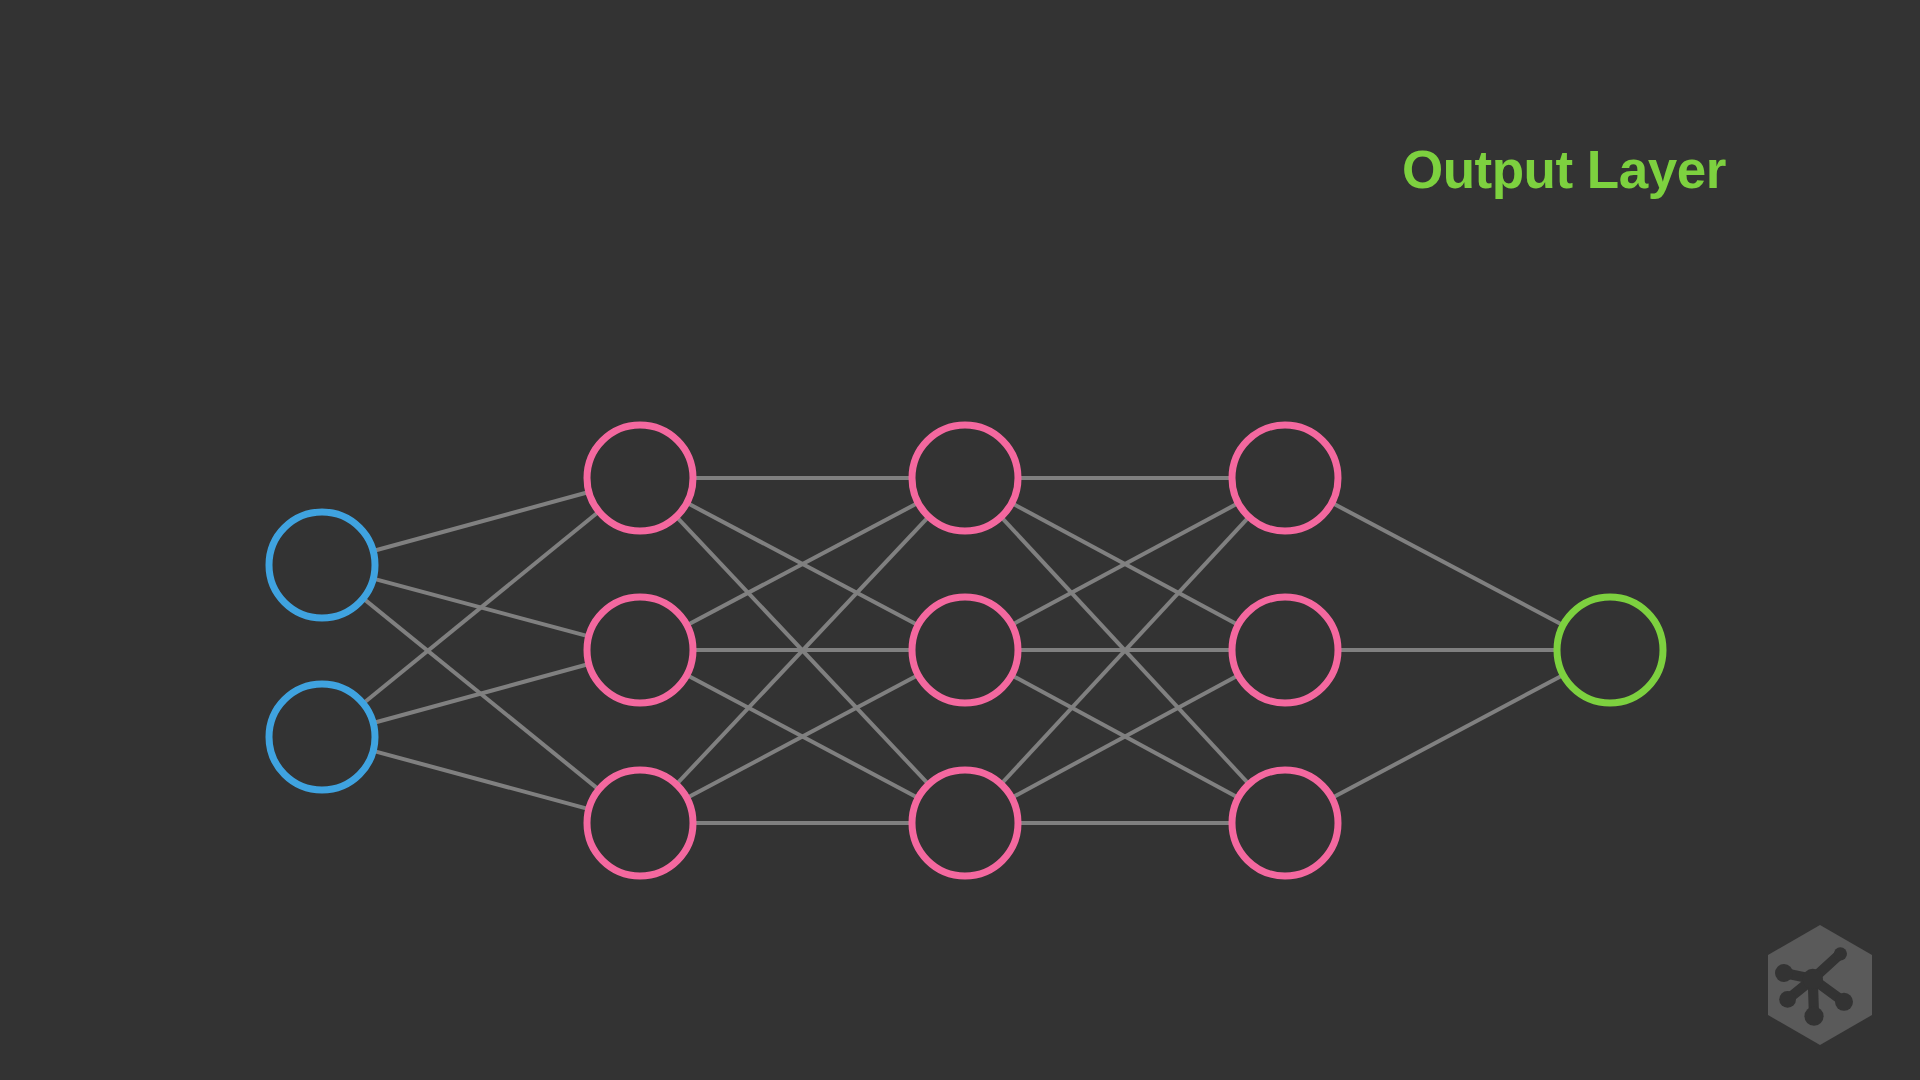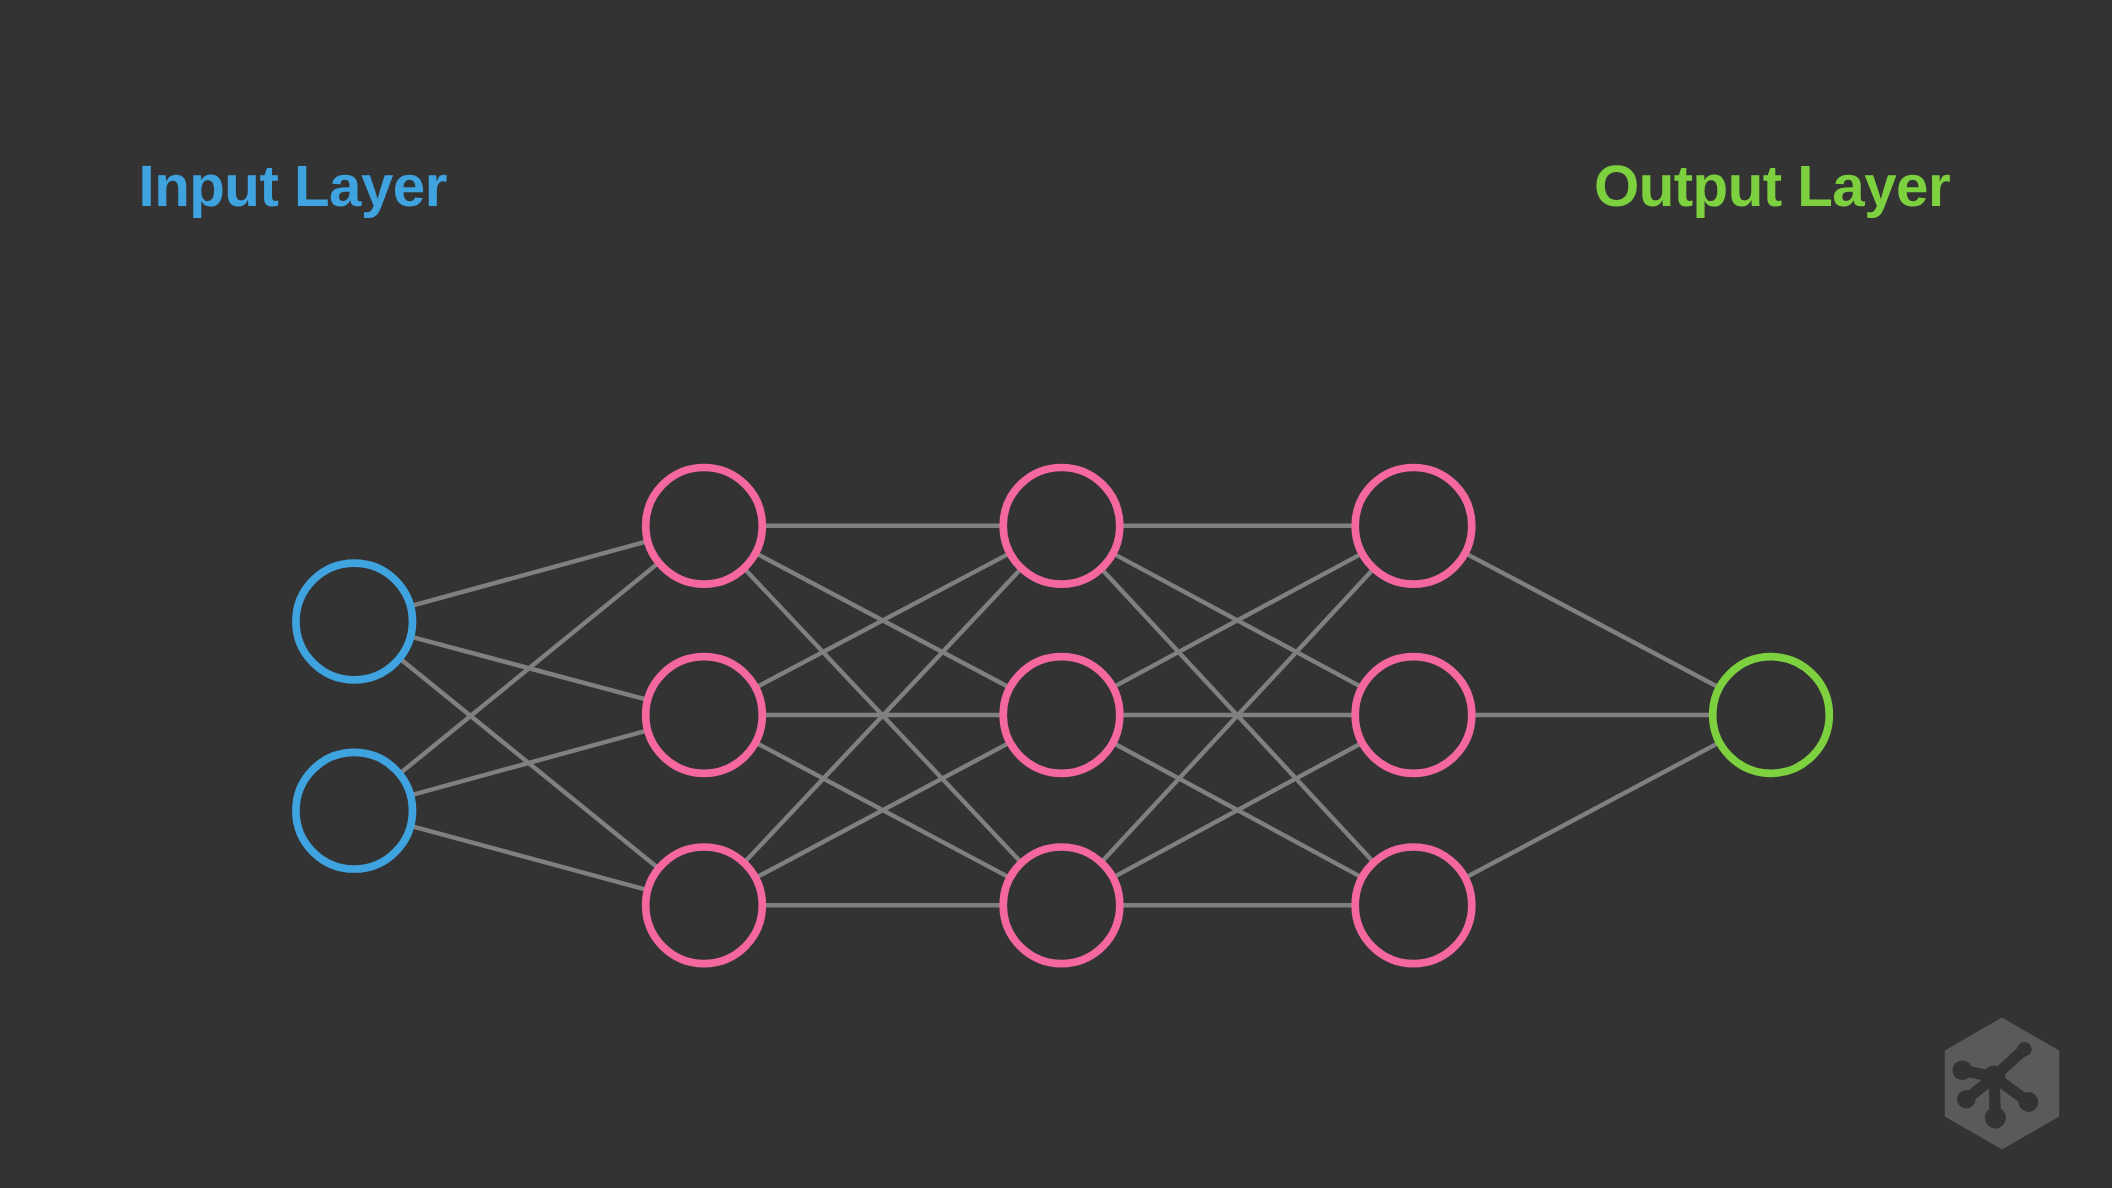--- a/index.html
+++ b/index.html
@@ -33,21 +33,21 @@
     font-family: "Liberation Sans", sans-serif;
     font-weight: bold;
     font-size: 53px;
     letter-spacing: -0.5px;
     white-space: nowrap;
     line-height: 1;
     user-select: none;
   }
   #label-input  { left: 126px;  top: 143px; }
   #label-hidden { left: 692px;  top: 143px; }
-  #label-output { left: 1449px; top: 143px; }
+  #label-output { left: 1402px; top: 143px; }
 </style>
 </head>
 <body>
 
 <div id="stage" style="background: rgb(51, 51, 51);">
 
   <svg id="diagram-svg" viewBox="0 0 1920 1080" xmlns="http://www.w3.org/2000/svg">
     <g id="edges-group">
         <line x1="373.12133677773113" y1="551.013973900432" x2="588.8786632222689" y2="491.98602609956794" stroke="#808080" stroke-width="4" stroke-linecap="butt"></line>
         <line x1="373.2024256830864" y1="578.6861829656049" x2="588.7975743169136" y2="636.3138170343951" stroke="#808080" stroke-width="4" stroke-linecap="butt"></line>
@@ -100,18 +100,17 @@
         <line x1="1812.8" y1="979" x2="1840.4" y2="953.8" stroke="#333333" stroke-width="10.2" stroke-linecap="round"></line>
         <circle cx="1784" cy="973" r="9.0" fill="#333333"></circle>
         <circle cx="1787.6" cy="999.4" r="8.4" fill="#333333"></circle>
         <circle cx="1814" cy="1016.2" r="9.6" fill="#333333"></circle>
         <circle cx="1844" cy="1001.8" r="9.0" fill="#333333"></circle>
         <circle cx="1840.4" cy="953.8" r="6.6" fill="#333333"></circle>
         <circle cx="1812.8" cy="979" r="10.2" fill="#333333"></circle>
       </g>
   </svg>
 
-  <div class="layer-label" id="label-input" style="color: rgb(63, 163, 224);">Input Layer</div>
 
 
   <div class="layer-label" id="label-output" style="color: rgb(125, 209, 63);">Output Layer</div>
 
 </div>
 
 </body></html>

